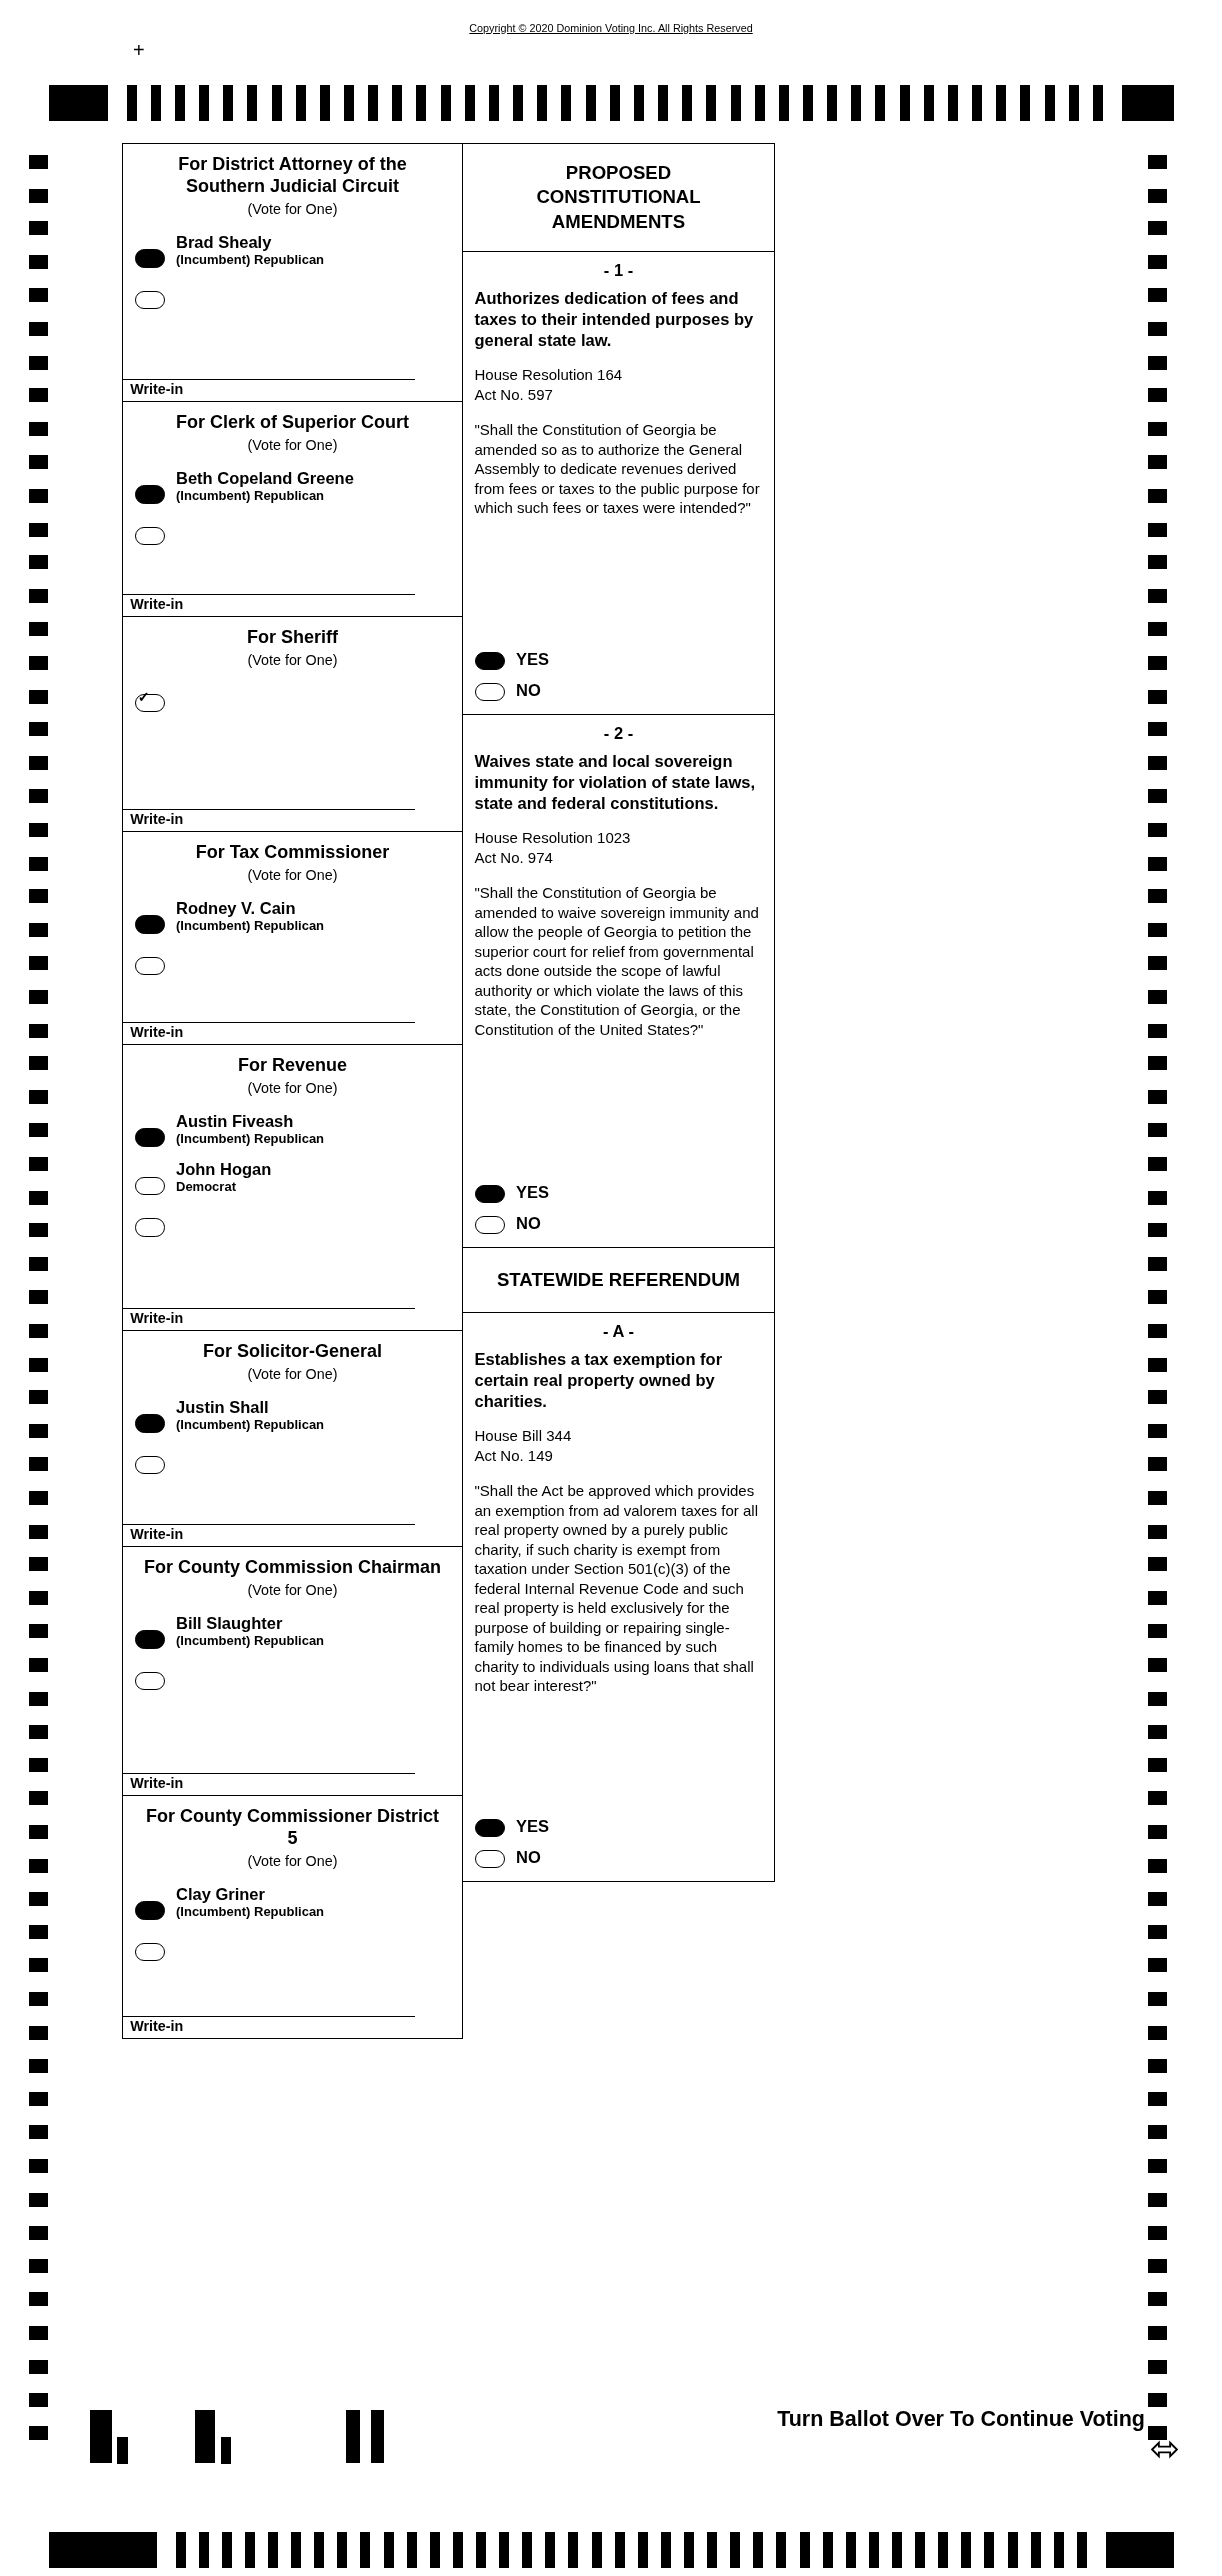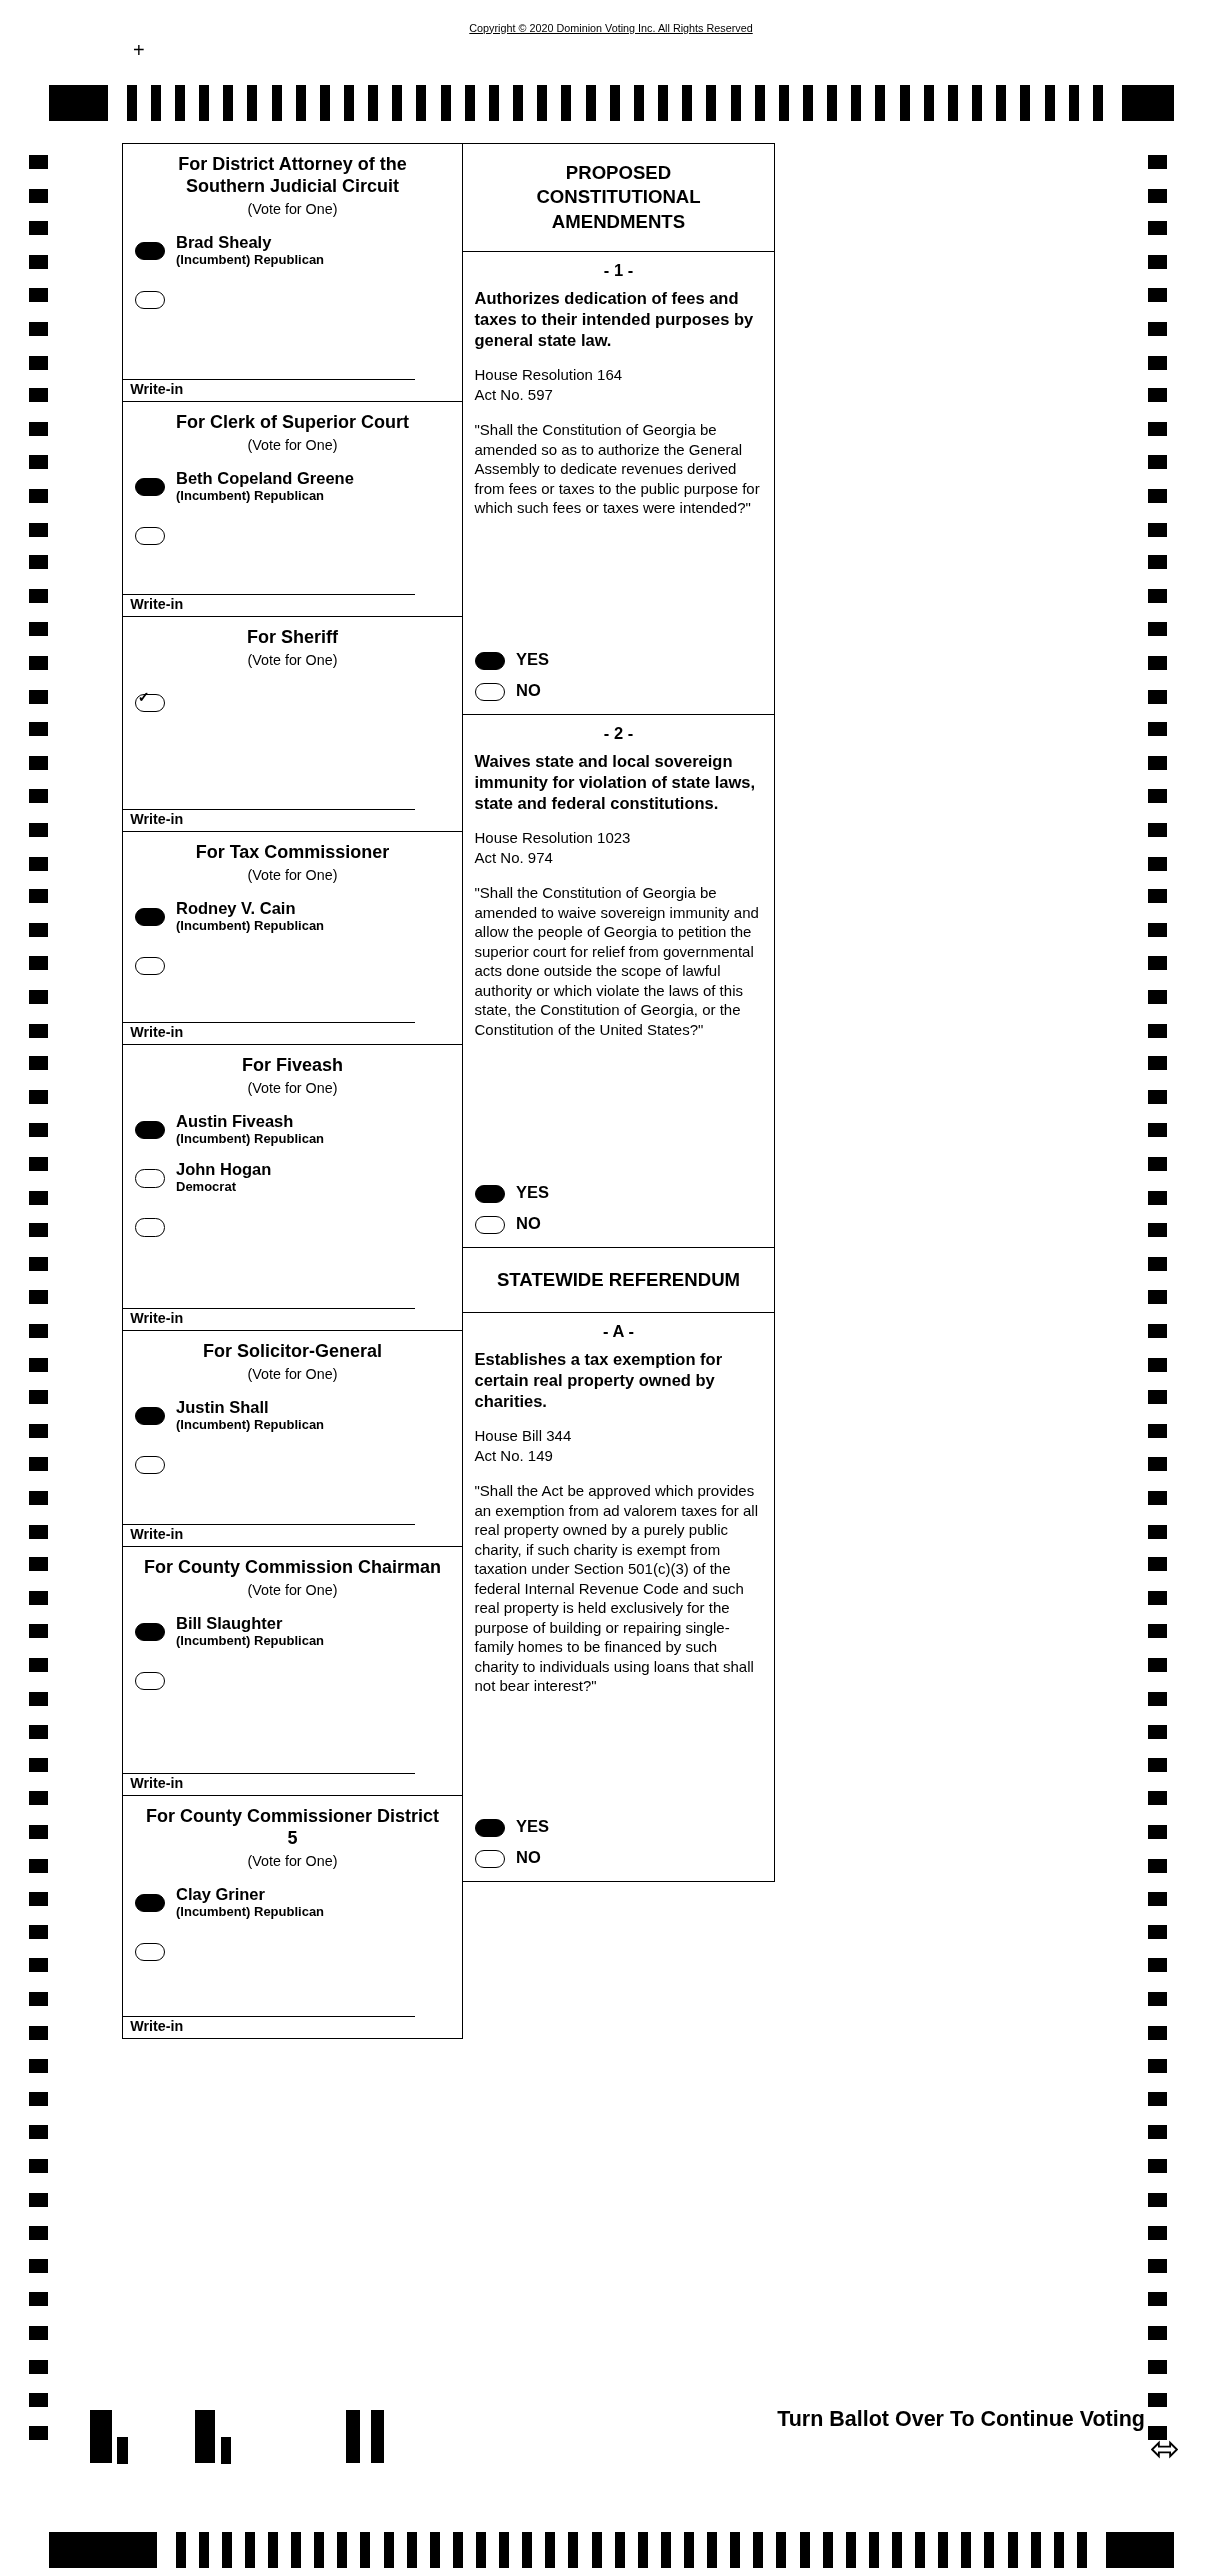--- a/index.html
+++ b/index.html
@@ -31,21 +31,21 @@
 
   
   .col-left  { position: absolute; left: 122px; top: 143px; width: 341px; }
   .col-right { position: absolute; left: 462px; top: 143px; width: 313px; }
 
   
   .race { border: 1.4px solid #000; display: flex; flex-direction: column; background: #fff; }
   .race:not(:first-child) { border-top: 0; }
   .race-title { font-weight: 700; font-size: 18px; line-height: 1.22; text-align: center; padding: 10px 20px 0; }
   .race-instruction { font-size: 14.3px; text-align: center; padding: 2.9px 0 2.9px; }
-  .cand-row { display: flex; align-items: center; gap: 11.5px; padding: 13px 11.5px 0; }
+  .cand-row { display: flex; align-items: flex-end; gap: 11.5px; padding: 13px 11.5px 0; }
   .bubble {
     flex: none; width: 28px; height: 16.5px;
     border: 1.8px solid #000; border-radius: 9.3px; background: #fff;
     position: relative; margin-top: 1.4px;
   }
   .bubble.filled { background: #000; }
   .check { position: absolute; left: 2.2px; top: -5.7px; font-size: 14.3px; font-weight: 700; }
   .cand-name { font-weight: 700; font-size: 16.5px; line-height: 1.15; }
   .cand-detail { font-weight: 700; font-size: 13px; line-height: 1.25; }
   .writein-bubble-row { padding-top: 21.5px; }
@@ -145,21 +145,21 @@
             <div class="cand-detail">(Incumbent) Republican</div>
           </div>
         </div>
         <div class="cand-row writein-bubble-row">
           <div class="bubble"></div>
         </div>
         <div class="writein-rule"></div>
         <div class="writein-label">Write-in</div>
       </div>
       <div class="race" style="min-height: 285px;">
-        <div class="race-title">For Fiveash</div>
+        <div class="race-title">For Revenue</div>
         <div class="race-instruction">(Vote for One)</div>
         <div class="cand-row">
           <div class="bubble filled"></div>
           <div class="cand-text">
             <div class="cand-name">Austin Fiveash</div>
             <div class="cand-detail">(Incumbent) Republican</div>
           </div>
         </div>
         <div class="cand-row">
           <div class="bubble"></div>

